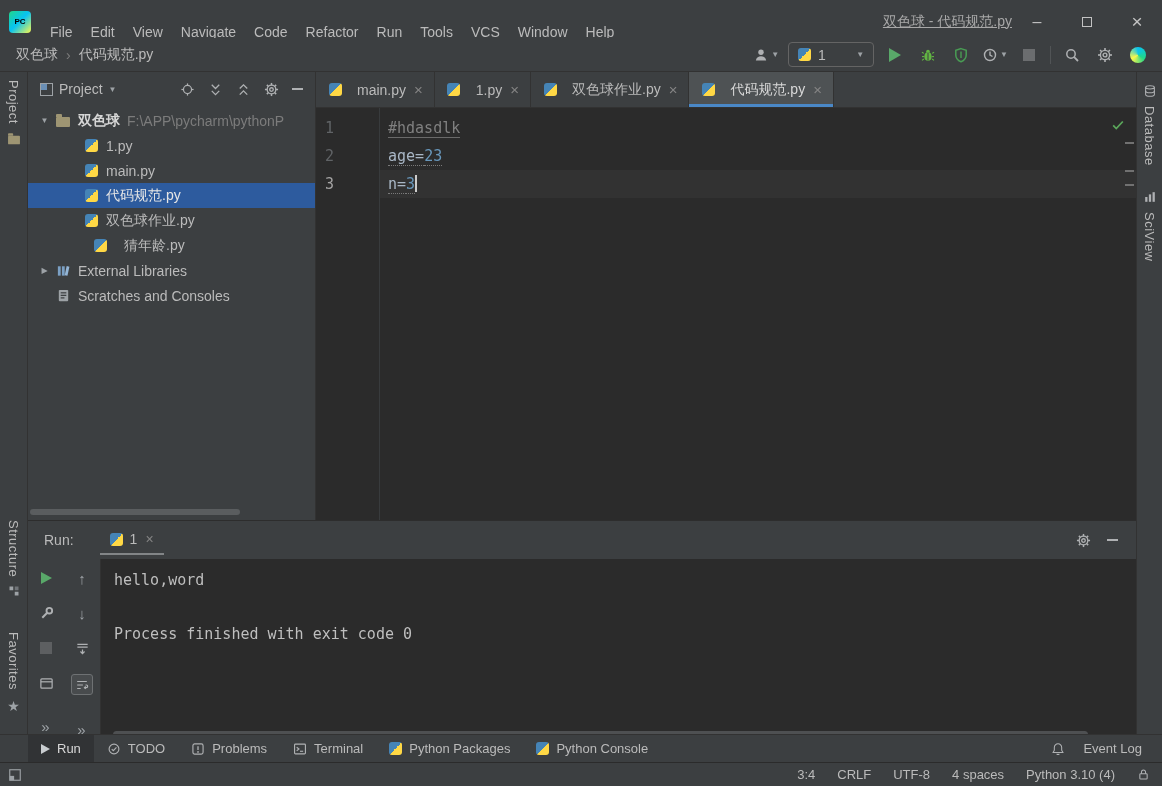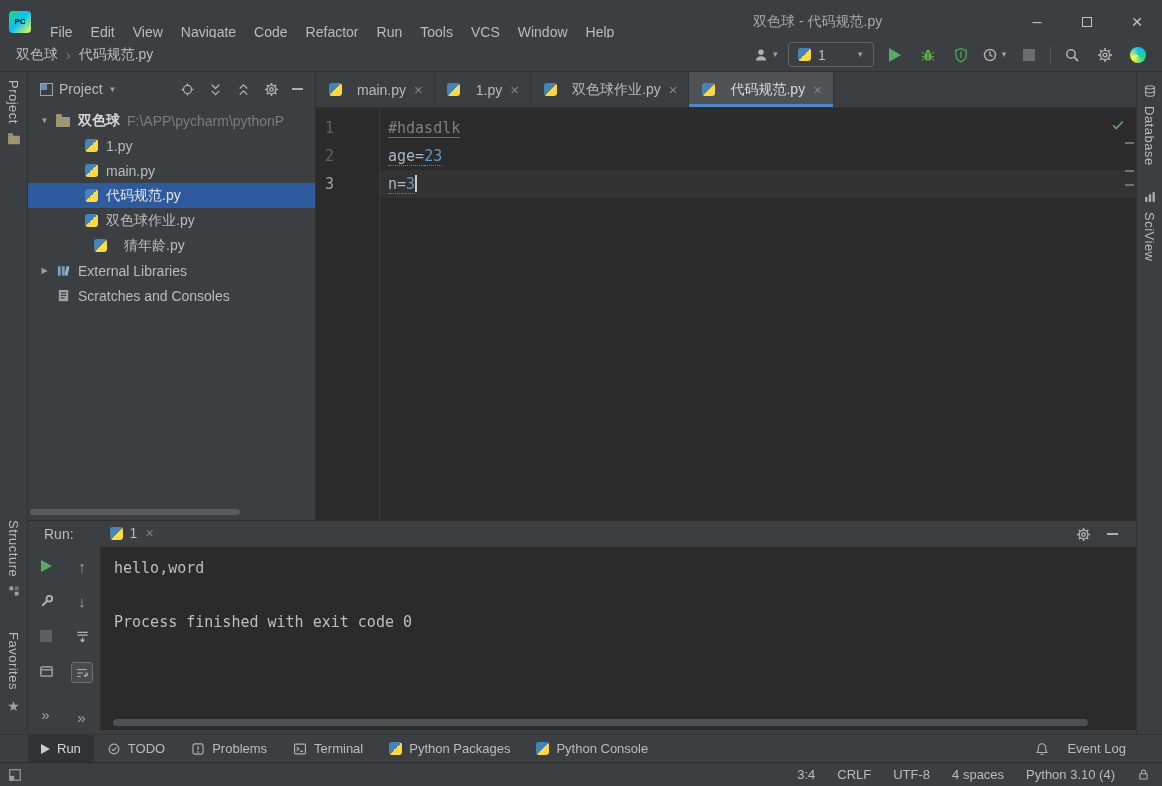--- a/index.html
+++ b/index.html
@@ -6,21 +6,21 @@
   html,body { width:1162px; height:786px; overflow:hidden; }
   body { font-family:"Liberation Sans","DejaVu Sans",sans-serif; font-size:14px; color:var(--text,#bbbbbb); background:#1e1e1e; }
   .app { position:relative; width:1162px; height:786px; background:var(--panel-bg,#3c3f41); overflow:hidden; }
 
   
   .titlebar { position:absolute; top:0; left:0; right:0; height:44px; display:flex; align-items:center; background:var(--panel-bg,#3c3f41); border-bottom:1px solid #323232; }
   .logo { width:22px; height:22px; margin:0 10px 0 9px; border-radius:4px; background:linear-gradient(135deg,#21d789 0%,#07c3f2 48%,#fcf84a 100%); display:flex; align-items:center; justify-content:center; font-size:8px; font-weight:bold; color:#000; flex:none; }
   .menu-bar { display:flex;margin-top:22px; }
   .menu-item { padding:0 9px; line-height:37px; cursor:default; white-space:nowrap; }
   .menu-item u { text-underline-offset:2px; }
-  .tb-title { flex:1; text-align:center; color:#a8a8a8; white-space:nowrap; overflow:hidden; }
+  .tb-title { flex:1; text-align:right; color:#a8a8a8; white-space:nowrap; overflow:hidden;text-decoration:underline; }
   .win-controls { display:flex; height:100%; flex:none; }
   .win-btn { width:50px; display:flex; align-items:center; justify-content:center; font-size:16px; color:#c3c3c3; }
   .win-btn .sq { width:10px; height:10px; border:1px solid #c3c3c3; }
   .win-btn.close { font-size:19px; }
 
   
   .navbar { position:absolute; top:38px; left:0; right:0; height:34px; display:flex; align-items:center; padding:0 12px 0 16px; background:var(--panel-bg,#3c3f41); border-bottom:1px solid #323232; }
   .breadcrumb { display:flex; align-items:center; gap:8px; }
   .bc-item { white-space:nowrap; }
   .bc-sep { color:#7c7c7c; }
@@ -84,41 +84,41 @@
   .code-line.current { background:#323232; }
   .tok-comment { color:#808080; border-bottom:1px solid #6a6a6a;margin-top:41px; }
   .tok-plain { color:#a9b7c6; border-bottom:1px dotted #7a7a7a; }
   .tok-number { color:#6897bb; border-bottom:1px dotted #7a7a7a; }
   .caret { display:inline-block; width:2px; height:17px; background:#cccccc; vertical-align:-3px; }
   .insp-check { position:absolute; top:10px; right:11px; }
   .stripe-mark { position:absolute; right:2px; width:9px; height:2px; background:#717171; }
 
   
   .run-panel { position:absolute; top:520px; left:28px; right:26px; height:214px; background:var(--panel-bg,#3c3f41); border-top:1px solid #2d2d2d; }
-  .run-header { height:26px; display:flex; align-items:center; padding:0 10px; }
+  .run-header { height:38px; display:flex; align-items:center; padding:0 10px; }
   .run-label { margin-left:6px; }
   .run-tab { display:flex; align-items:center; gap:7px; margin-left:26px; padding:0 10px; height:30px; border-bottom:2px solid #828587; }
   .run-tab .etab-close { font-size:14px; }
   .run-header-right { margin-left:auto; display:flex; align-items:center; gap:16px; padding-right:8px; }
   .run-body { display:flex; height:183px; }
   .run-toolbar { width:72px; flex:none; display:flex; }
   .rt-col { width:36px; display:flex; flex-direction:column; align-items:center; padding-top:10px; gap:17px; }
   .rtbtn { width:20px; height:18px; display:flex; align-items:center; justify-content:center; color:#9da2a6; font-size:15px; }
   .rt-toggle { border:1px solid #6e7173; border-radius:3px; background:#484b4d; width:22px; height:21px; }
   .more { margin-top:8px; font-size:15px; letter-spacing:1px; }
   .console { flex:1; background:var(--editor-bg,#2b2b2b); border-left:1px solid #323232; font-family:"DejaVu Sans Mono","Liberation Mono",monospace; font-size:15px; color:#bfbfbf; padding:8px 0 0 13px; position:relative; overflow:hidden; }
   .console-line { height:27px; line-height:27px; white-space:pre; overflow:hidden; }
   .console-scrollbar { position:absolute; bottom:4px; left:12px; width:975px; height:7px; border-radius:4px; background:#4e5052; }
 
   
   .bottom-bar { position:absolute; top:734px; left:0; right:0; height:28px; background:var(--panel-bg,#3c3f41); border-top:1px solid #323232; display:flex; align-items:stretch; font-size:13px; padding-left:28px; }
   .tw-btn { display:flex; align-items:center; gap:7px; padding:0 13px; color:#bbb; white-space:nowrap; }
   .tw-btn.active { background:#313335; color:#d8d8d8; }
   .tw-ic { display:flex; align-items:center; }
-  .event-log { margin-left:auto; margin-right:36px; display:flex; align-items:center; gap:18px; }
+  .event-log { margin-left:auto; margin-right:20px; display:flex; align-items:center; gap:18px; }
 
   
   .status-bar { position:absolute; top:762px; left:0; right:0; height:24px; background:var(--panel-bg,#3c3f41); border-top:1px solid #2b2b2b; display:flex; align-items:center; font-size:13px; color:#bbb; padding:0 12px 0 8px; }
   .sb-right { margin-left:auto; display:flex; align-items:center; gap:22px; }
   .sb-item { white-space:nowrap; }
 </style>
 </head>
 <body>
 
 <div class="app">

